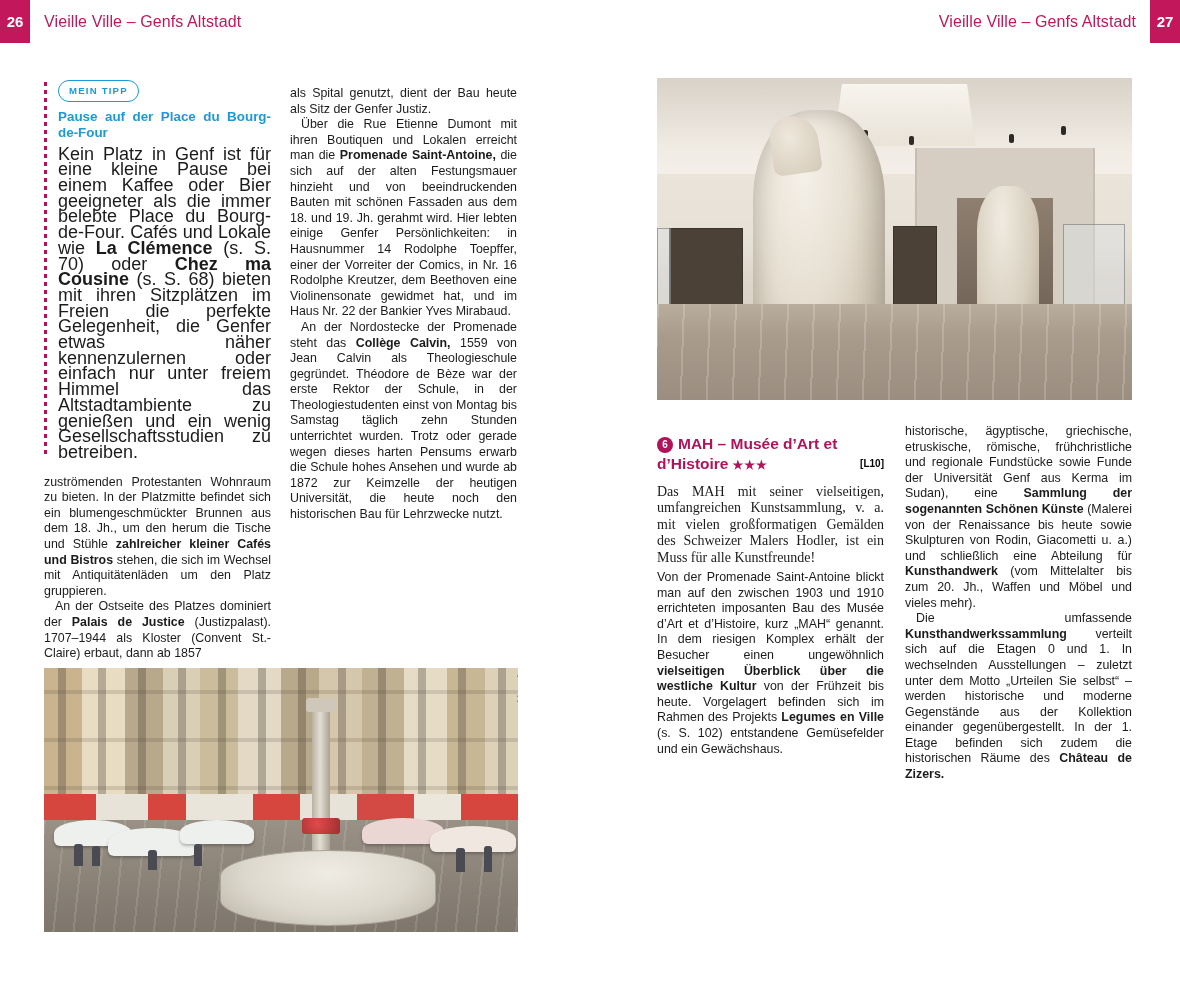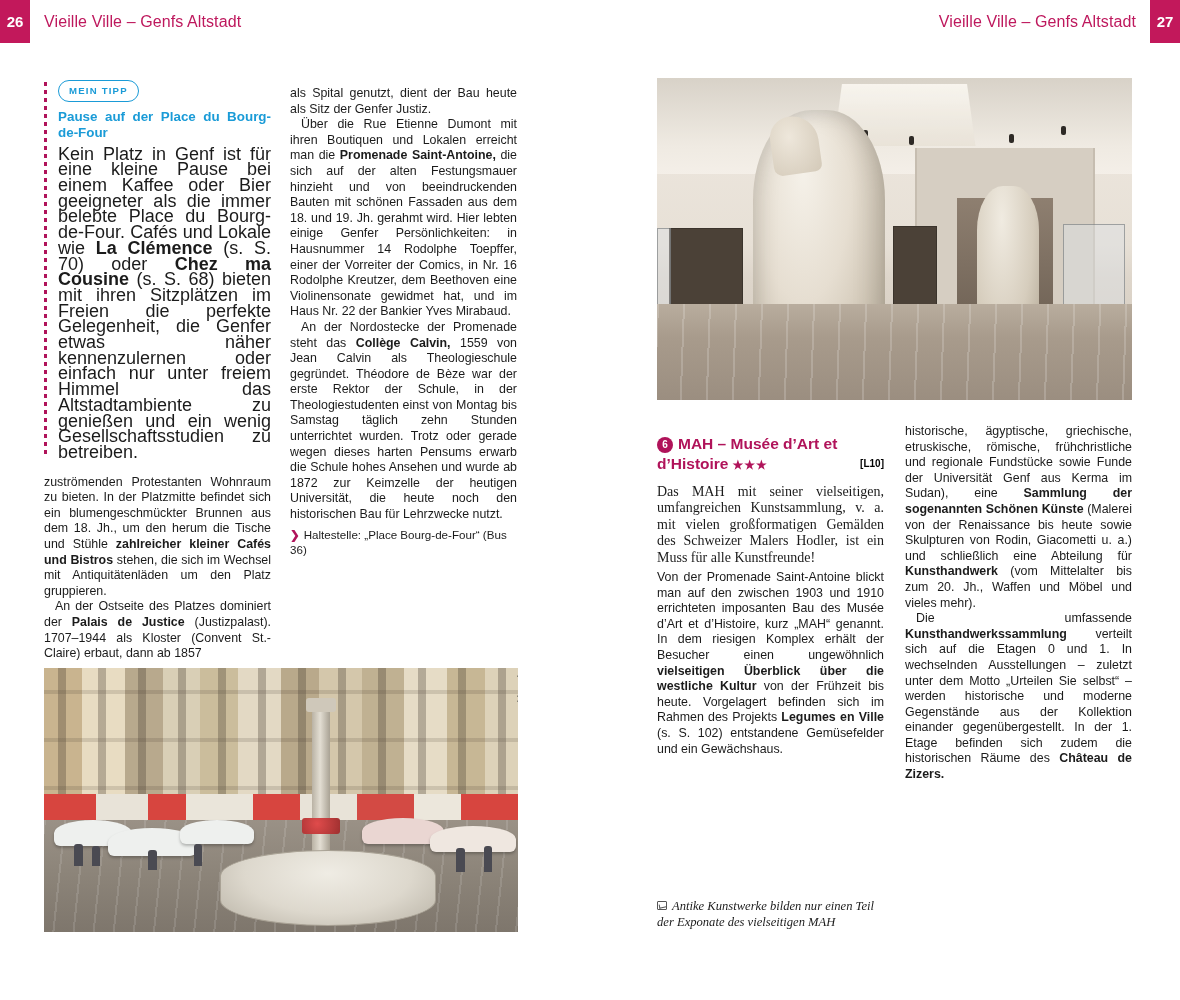--- a/index.html
+++ b/index.html
@@ -430,21 +430,20 @@
     <div class="cap" style="margin-top:14px;"><span class="cap-ico"></span><span>Auf der Place du Bourg-de-Four</span></div>
   </div>
 
   <div class="col c2">
     <p class="noind">als Spital genutzt, dient der Bau heute als Sitz der Genfer Justiz.</p>
 
     <p><span>Über die Rue Etienne Dumont mit ihren Boutiquen und Lokalen erreicht man die </span><b>Promenade Saint-Antoine,</b><span> die sich auf der alten Festungsmauer hinzieht und von beeindruckenden Bauten mit schönen Fassaden aus dem 18. und 19. Jh. gerahmt wird. Hier lebten einige Genfer Persönlichkeiten: in Hausnummer 14 Rodolphe Toepffer, einer der Vorreiter der Comics, in Nr. 16 Rodolphe Kreutzer, dem Beethoven eine Violinensonate gewidmet hat, und im Haus Nr. 22 der Bankier Yves Mirabaud.</span></p>
 
     <p><span>An der Nordostecke der Promenade steht das </span><b>Collège Calvin,</b><span> 1559 von Jean Calvin als Theologieschule gegründet. Théodore de Bèze war der erste Rektor der Schule, in der Theologiestudenten einst von Montag bis Samstag täglich zehn Stunden unterrichtet wurden. Trotz oder gerade wegen dieses harten Pensums erwarb die Schule hohes Ansehen und wurde ab 1872 zur Keimzelle der heutigen Universität, die heute noch den historischen Bau für Lehrzwecke nutzt.</span></p>
 
-    <div class="note" style="margin-top:4px;"><span class="arrow">❯</span><span>Haltestelle: „Place Bourg-de-Four“ (Bus 36)</span></div>
   </div>
 
   <div class="photo" id="museum-photo">
     <div class="mus-wall"></div>
     <div class="mus-ceiling"></div>
     <div class="mus-skylight"></div>
     <div class="mus-arch" style="left:258px; width:180px;"></div>
     <div class="mus-doorway"></div>
 
     <div class="mus-cab" style="left:12px; top:150px; width:74px; height:86px;"></div>
@@ -472,23 +471,20 @@
       <div class="sight-line"><span class="bullet">6</span><span>MAH – Musée d’Art et</span></div>
       <div class="sight-line"><span class="grid-ref">[L10]</span><span>d’Histoire</span><span class="stars">★★★</span></div>
     </div>
 
     <div class="lead">Das MAH mit seiner vielseitigen, umfangreichen Kunstsammlung, v. a. mit vielen großformatigen Gemälden des Schweizer Malers Hodler, ist ein Muss für alle Kunstfreunde!</div>
 
     <p><span>Von der Promenade Saint-Antoine blickt man auf den zwischen 1903 und 1910 errichteten imposanten Bau des Musée d’Art et d’Histoire, kurz „MAH“ genannt. In dem riesigen Komplex erhält der Besucher einen ungewöhnlich </span><b>vielseitigen Überblick über die westliche Kultur</b><span> von der Frühzeit bis heute. Vorgelagert befinden sich im Rahmen des Projekts </span><b>Legumes en Ville</b><span> (s. S. 102) entstandene Gemüsefelder und ein Gewächshaus.</span></p>
 
   </div>
 
-  <div class="col c3" style="top:898px; width:232px;">
-    <div class="cap"><span class="cap-ico"></span><span>Antike Kunstwerke bilden nur einen Teil der Exponate des vielseitigen MAH</span></div>
-  </div>
 
   <div class="col c4" style="top:424px;">
     <p class="noind"><span>historische, ägyptische, griechische, etruskische, römische, frühchristliche und regionale Fundstücke sowie Funde der Universität Genf aus Kerma im Sudan), eine </span><b>Sammlung der sogenannten Schönen Künste</b><span> (Malerei von der Renaissance bis heute sowie Skulpturen von Rodin, Giacometti u. a.) und schließlich eine Abteilung für </span><b>Kunsthandwerk</b><span> (vom Mittelalter bis zum 20. Jh., Waffen und Möbel und vieles mehr).</span></p>
 
     <p><span>Die umfassende </span><b>Kunsthandwerkssammlung</b><span> verteilt sich auf die Etagen 0 und 1. In wechselnden Ausstellungen – zuletzt unter dem Motto „Urteilen Sie selbst“ – werden historische und moderne Gegenstände aus der Kollektion einander gegenübergestellt. In der 1. Etage befinden sich zudem die historischen Räume des </span><b>Château de Zizers.</b></p>
 
   </div>
 
   <div class="photo" id="place-photo">
     <div class="pl-sky"></div>

